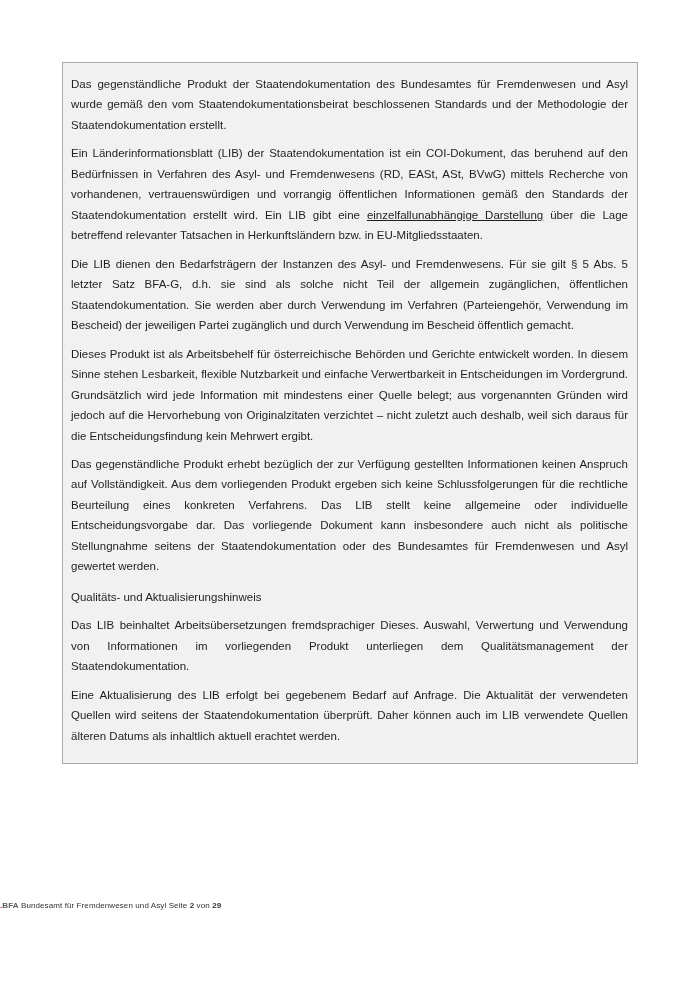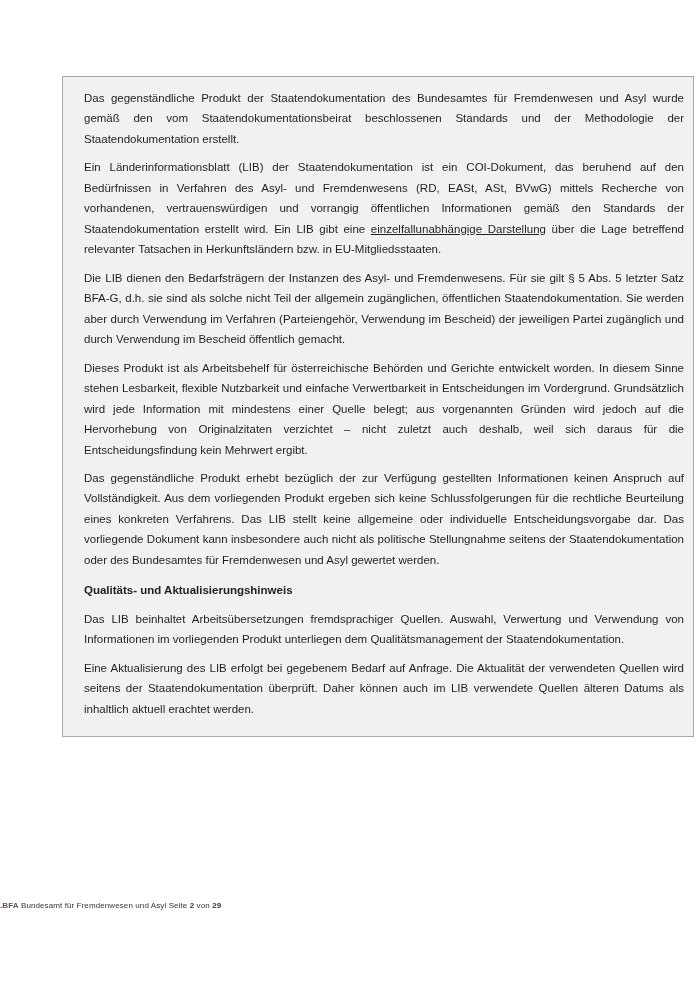--- a/index.html
+++ b/index.html
@@ -12,36 +12,36 @@
   .page {
     position: relative;
     width: 700px;
     height: 990px;
     background: #ffffff;
     overflow: hidden;
   }
   .content-box {
     position: absolute;
     left: 62px;
-    top: 76px;
-    width: 632px;
+    top: 62px;
+    width: 576px;
     box-sizing: border-box;
     background: #f1f1f1;
     border: 1px solid #a9a9a9;
-    padding: 3px 9px 9px 21px;
+    padding: 3px 9px 9px 8px;
   }
   .content-box p {
     margin: 8px 0;
     font-size: 11.5px;
     line-height: 1.78;
     color: #1f1f1f;
     text-align: justify;
   }
   .content-box p.heading {
-    font-weight: bold;
+    font-weight: normal;
     text-align: left;
     margin: 10px 0 8px 0;
   }
   .emphasis {
     font-weight: normal;
     text-decoration: underline;
   }
   .footer {
     position: absolute;
     left: 0;
@@ -71,21 +71,21 @@
 
     <p>Die LIB dienen den Bedarfsträgern der Instanzen des Asyl- und Fremdenwesens. Für sie gilt § 5 Abs. 5 letzter Satz BFA-G, d.h. sie sind als solche nicht Teil der allgemein zugänglichen, öffentlichen Staatendokumentation. Sie werden aber durch Verwendung im Verfahren (Parteiengehör, Verwendung im Bescheid) der jeweiligen Partei zugänglich und durch Verwendung im Bescheid öffentlich gemacht.</p>
 
     <p>Dieses Produkt ist als Arbeitsbehelf für österreichische Behörden und Gerichte entwickelt worden. In diesem Sinne stehen Lesbarkeit, flexible Nutzbarkeit und einfache Verwertbarkeit in Entscheidungen im Vordergrund. Grundsätzlich wird jede Information mit mindestens einer Quelle belegt; aus vorgenannten Gründen wird jedoch auf die Hervorhebung von Originalzitaten verzichtet – nicht zuletzt auch deshalb, weil sich daraus für die Entscheidungsfindung kein Mehrwert ergibt.</p>
 
     <p>Das gegenständliche Produkt erhebt bezüglich der zur Verfügung gestellten Informationen keinen Anspruch auf Vollständigkeit. Aus dem vorliegenden Produkt ergeben sich keine Schlussfolgerungen für die rechtliche Beurteilung eines konkreten Verfahrens. Das LIB stellt keine allgemeine oder individuelle Entscheidungsvorgabe dar. Das vorliegende Dokument kann insbesondere auch nicht als politische Stellungnahme seitens der Staatendokumentation oder des Bundesamtes für Fremdenwesen und Asyl gewertet werden.</p>
 
 
     <p class="heading">Qualitäts- und Aktualisierungshinweis</p>
 
-    <p>Das LIB beinhaltet Arbeitsübersetzungen fremdsprachiger Quellen. Auswahl, Verwertung und Verwendung von Informationen im vorliegenden Produkt unterliegen dem Qualitätsmanagement der Staatendokumentation.</p>
+    <p>Das LIB beinhaltet Arbeitsübersetzungen fremdsprachiger Dieses. Auswahl, Verwertung und Verwendung von Informationen im vorliegenden Produkt unterliegen dem Qualitätsmanagement der Staatendokumentation.</p>
 
     <p>Eine Aktualisierung des LIB erfolgt bei gegebenem Bedarf auf Anfrage. Die Aktualität der verwendeten Quellen wird seitens der Staatendokumentation überprüft. Daher können auch im LIB verwendete Quellen älteren Datums als inhaltlich aktuell erachtet werden.</p>
 
   </div>
 
   <div class="footer"><span class="dot">.</span><span class="bfa">BFA</span>
     <span>Bundesamt für Fremdenwesen und Asyl</span>
     <span>Seite</span>
     <span class="bold">2</span>
     <span>von</span>

